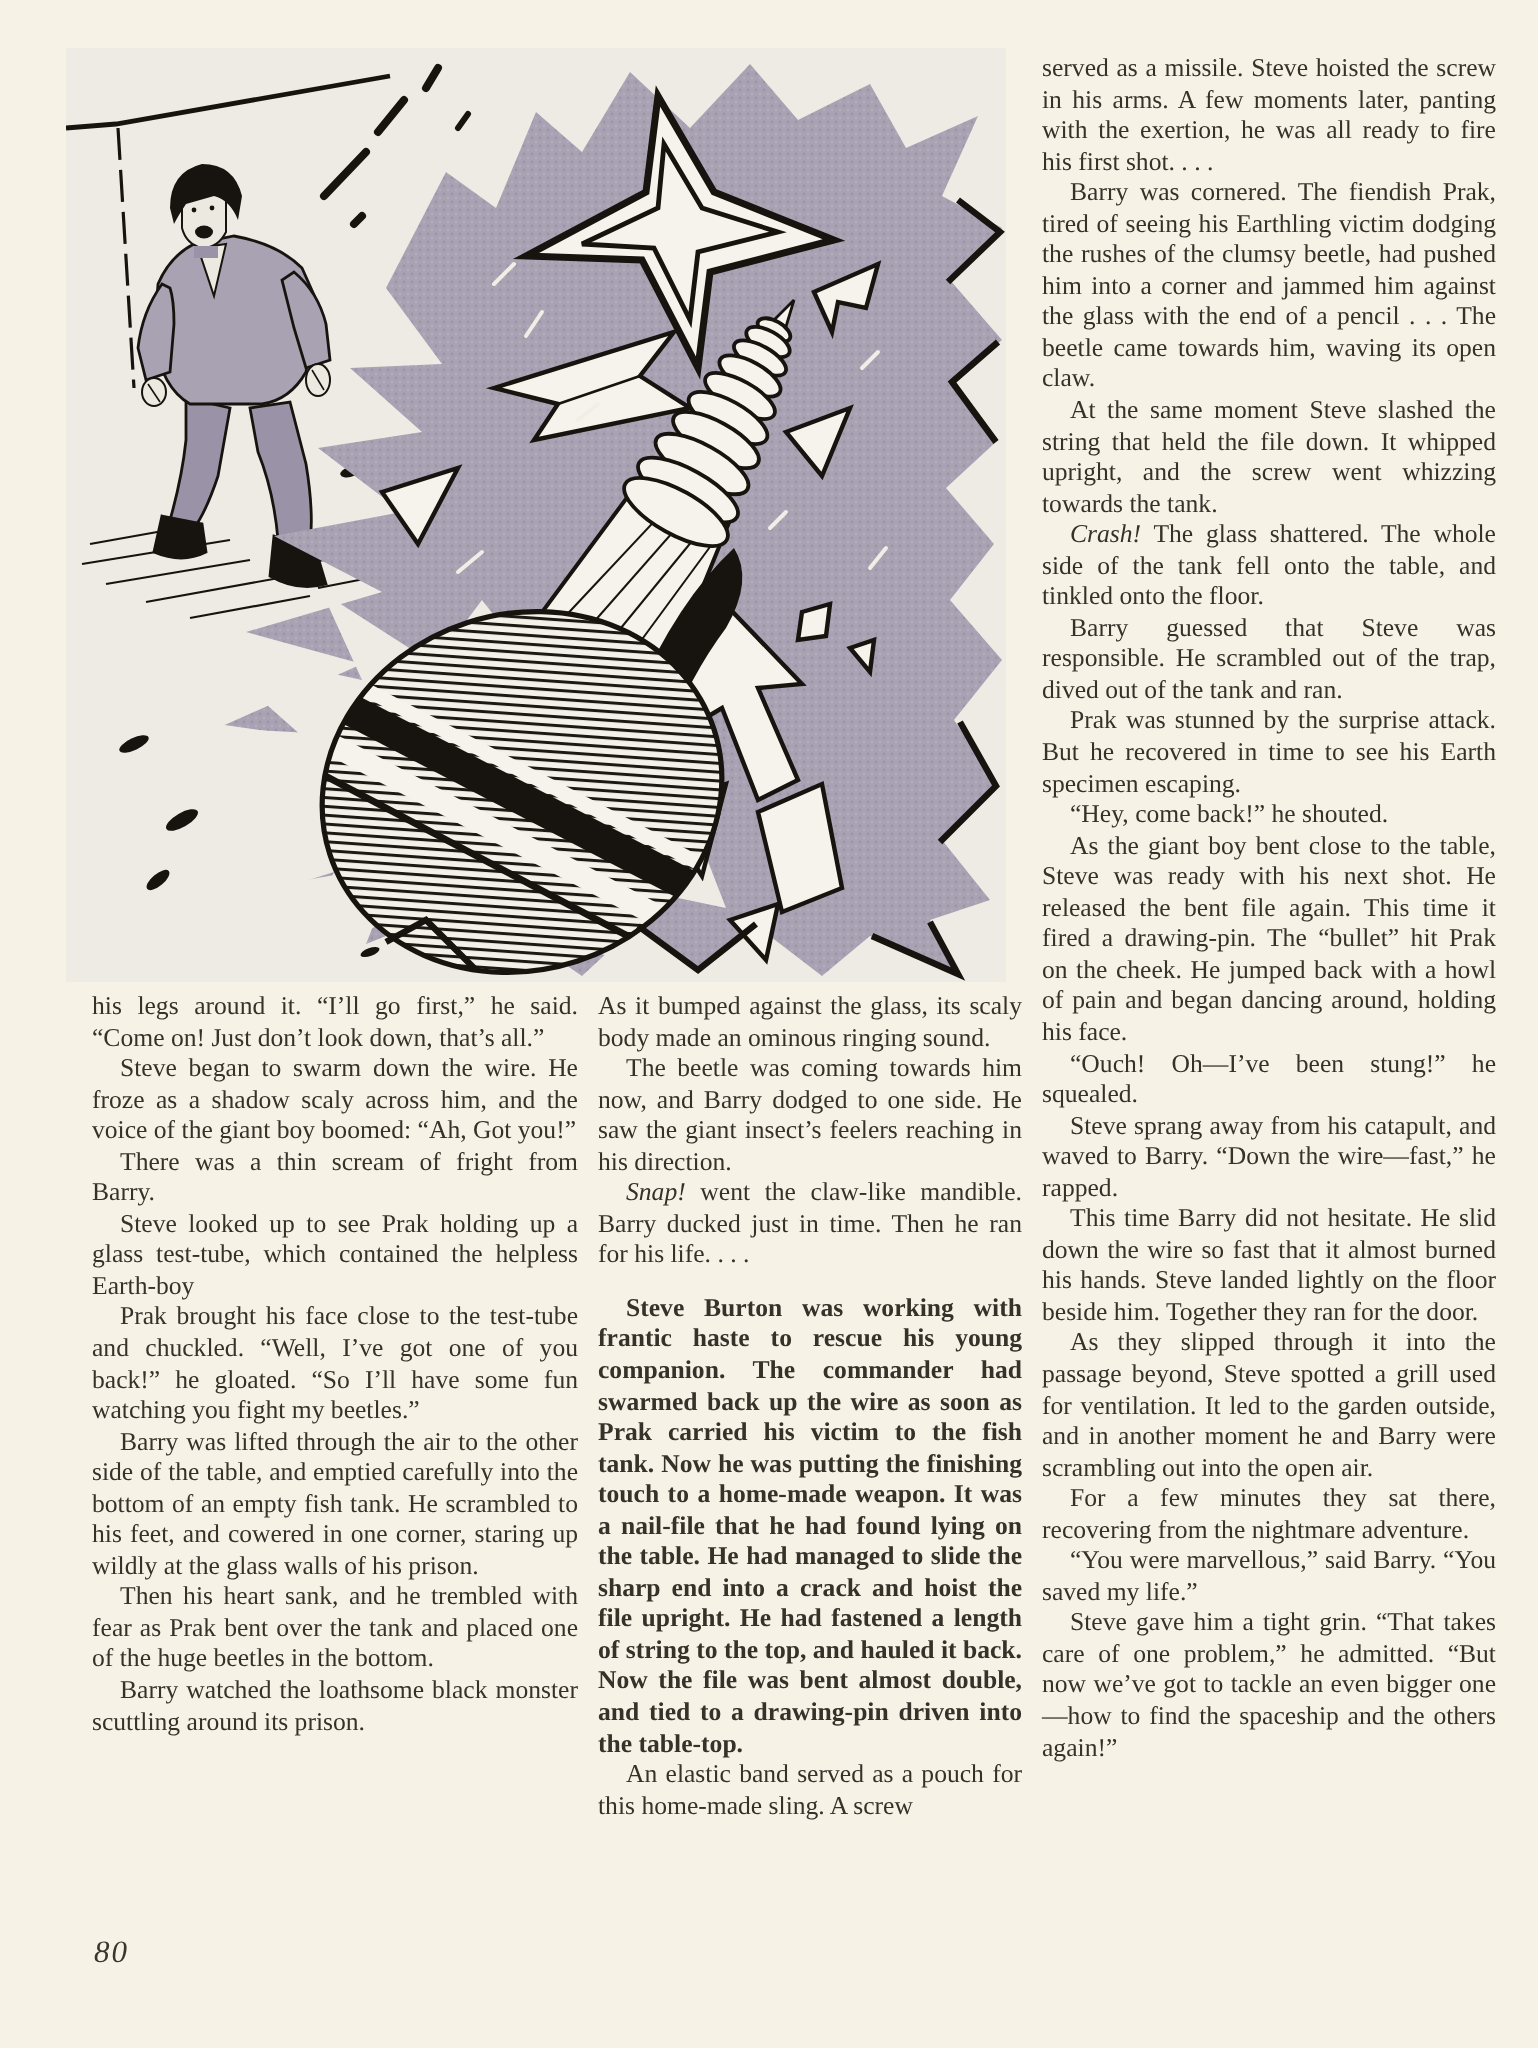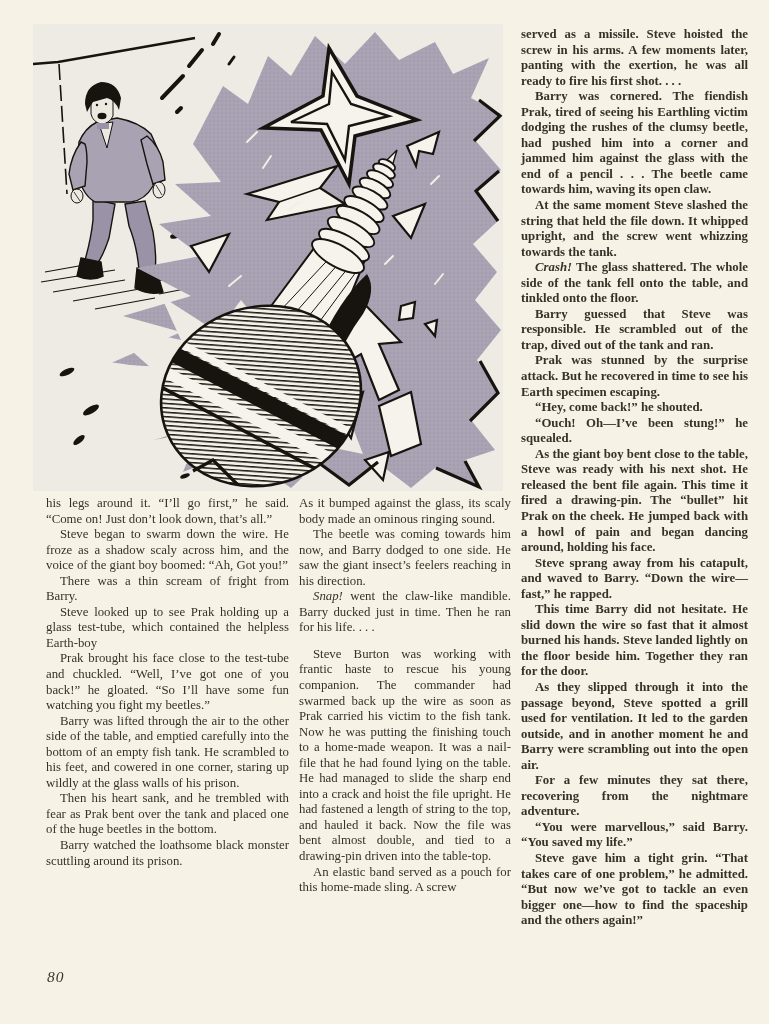--- a/index.html
+++ b/index.html
@@ -7,25 +7,25 @@
     position:relative;width:769px;height:1024px;overflow:hidden;
     background:#f6f2e6;
     font-family:"Liberation Serif","DejaVu Serif",serif;
     color:#36322a;
   }
   .art{position:absolute;left:33px;top:24px;width:470px;height:467px;margin:0;}
   .art svg{display:block;width:100%;height:100%;}
   .col{position:absolute;text-align:justify;font-size:12.8px;line-height:15.55px;}
   .col p{margin:0;}
   .col p.indent{text-indent:14px;}
-  .col p.gap{margin-top:11px;}
+  .col p.gap{margin-top:11px;font-weight:bold;}
   .col i{font-style:italic;}
   .col-left{left:46px;top:496px;width:243px;}
   .col-mid{left:299px;top:496px;width:212px;}
-  .col-right{left:521px;top:27px;width:227px;font-weight:bold;}
+  .col-right{left:521px;top:27px;width:227px;}
   .folio{position:absolute;left:47px;top:968px;font-size:15.5px;letter-spacing:1px;color:#3a362e;font-style:italic;}
 </style>
 </head>
 <body>
 
 <div class="page">
 
   <figure class="art" aria-label="A frightened boy backs into the corner of a room as a giant slotted screw crashes through glass in an explosive splash with a white star and flying shards">
     <svg viewBox="0 0 470 467" xmlns="http://www.w3.org/2000/svg">
       <defs>
@@ -205,22 +205,22 @@
       <p class="indent">An elastic band served as a pouch for this home-made sling. A screw</p>
     </div>
   <div class="col col-right">
       <p>served as a missile. Steve hoisted the screw in his arms. A few moments later, panting with the exertion, he was all ready to fire his first shot. . . .</p>
       <p class="indent">Barry was cornered. The fiendish Prak, tired of seeing his Earthling victim dodging the rushes of the clumsy beetle, had pushed him into a corner and jammed him against the glass with the end of a pencil . . . The beetle came towards him, waving its open claw.</p>
       <p class="indent">At the same moment Steve slashed the string that held the file down. It whipped upright, and the screw went whizzing towards the tank.</p>
       <p class="indent"><i>Crash!</i> The glass shattered. The whole side of the tank fell onto the table, and tinkled onto the floor.</p>
       <p class="indent">Barry guessed that Steve was responsible. He scrambled out of the trap, dived out of the tank and ran.</p>
       <p class="indent">Prak was stunned by the surprise attack. But he recovered in time to see his Earth specimen escaping.</p>
       <p class="indent">“Hey, come back!” he shouted.</p>
+      <p class="indent">As the giant boy bent close to the table, Steve was ready with his next shot. He released the bent file again. This time it fired a drawing-pin. The “bullet” hit Prak on the cheek. He jumped back with a howl of pain and began dancing around, holding his face.</p>
       <p class="indent">“Ouch! Oh—I’ve been stung!” he squealed.</p>
-      <p class="indent">As the giant boy bent close to the table, Steve was ready with his next shot. He released the bent file again. This time it fired a drawing-pin. The “bullet” hit Prak on the cheek. He jumped back with a howl of pain and began dancing around, holding his face.</p>
       <p class="indent">Steve sprang away from his catapult, and waved to Barry. “Down the wire—fast,” he rapped.</p>
       <p class="indent">This time Barry did not hesitate. He slid down the wire so fast that it almost burned his hands. Steve landed lightly on the floor beside him. Together they ran for the door.</p>
       <p class="indent">As they slipped through it into the passage beyond, Steve spotted a grill used for ventilation. It led to the garden outside, and in another moment he and Barry were scrambling out into the open air.</p>
       <p class="indent">For a few minutes they sat there, recovering from the nightmare adventure.</p>
       <p class="indent">“You were marvellous,” said Barry. “You saved my life.”</p>
       <p class="indent">Steve gave him a tight grin. “That takes care of one problem,” he admitted. “But now we’ve got to tackle an even bigger one—how to find the spaceship and the others again!”</p>
     </div>
 
   <div class="folio">80</div>
 </div>

